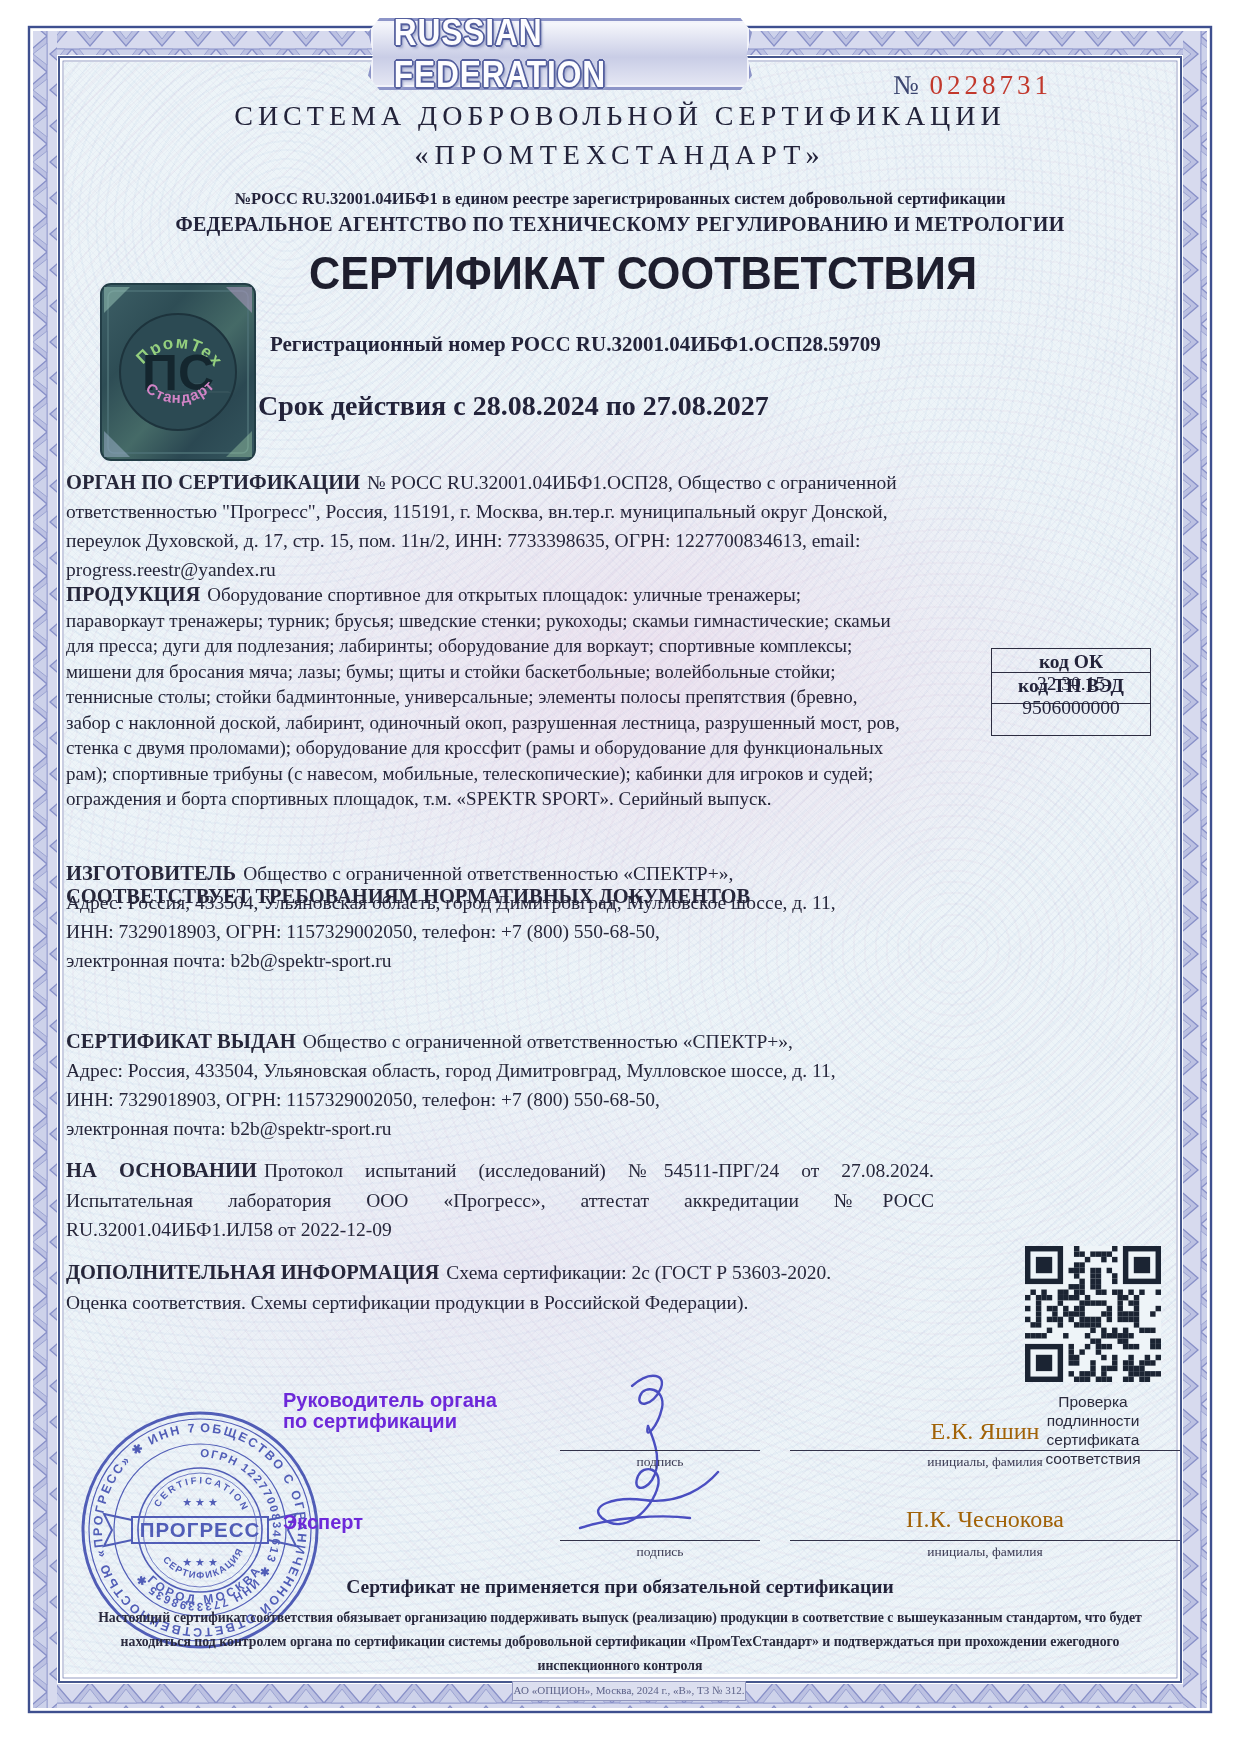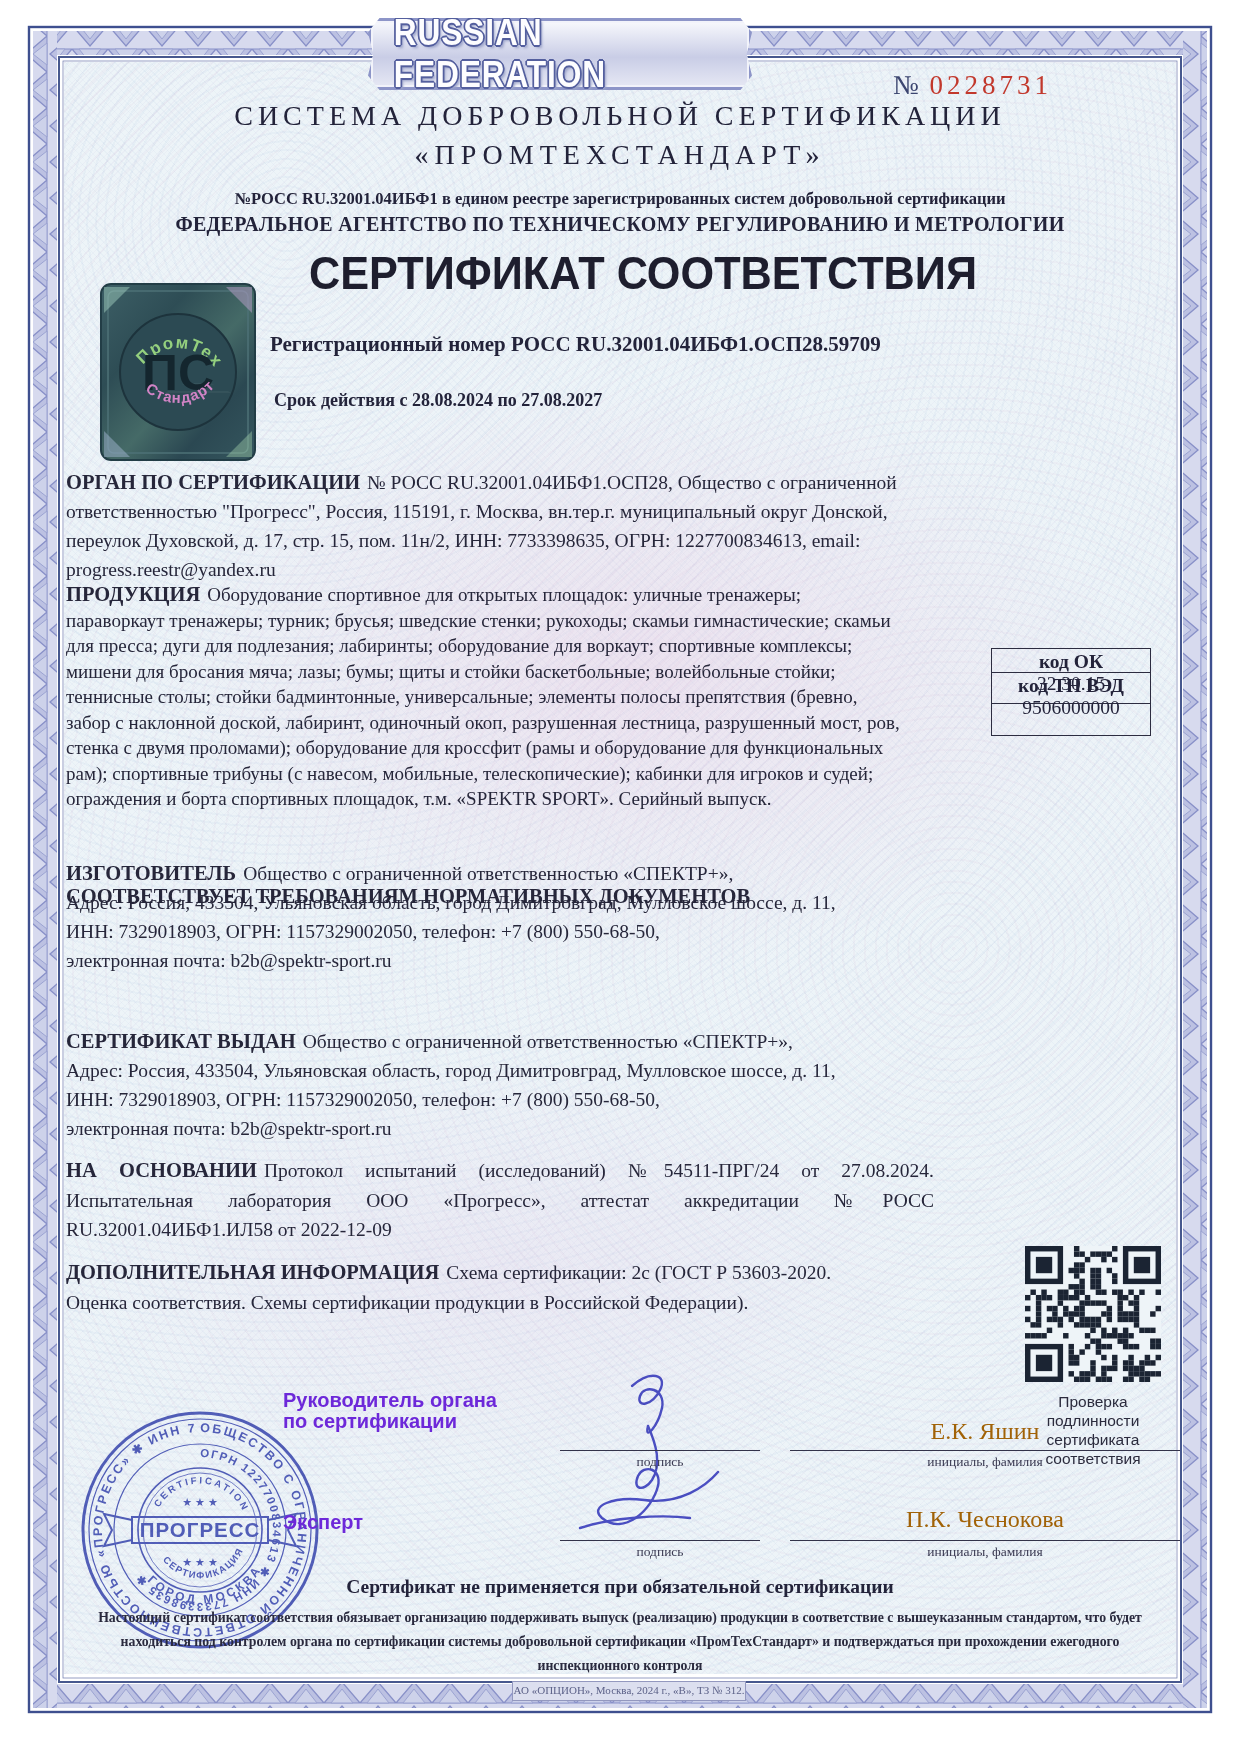--- a/index.html
+++ b/index.html
@@ -33,21 +33,21 @@
   
   #head{position:absolute;left:64px;top:100px;width:1112px;text-align:center;}
   .sys1{font-size:28px;letter-spacing:5px;font-weight:500;}
   .sys2{font-size:28px;letter-spacing:6px;font-weight:500;margin-top:7px;}
   .registry{font-size:16.5px;font-weight:700;margin-top:18px;}
   .agency{font-size:20px;font-weight:700;margin-top:4px;letter-spacing:.3px;}
   #doc-title{position:absolute;left:248px;top:246px;width:790px;text-align:center;
     font-family:"Liberation Sans",sans-serif;font-weight:800;font-size:46px;letter-spacing:0px;
     transform:scaleX(.94);color:#1e1e2e;}
   #regline{position:absolute;left:270px;top:332px;font-size:21px;font-weight:700;}
-  #validity{position:absolute;left:274px;top:390px;font-size:18px;font-weight:700;}
+  #validity{position:absolute;left:258px;top:390px;font-size:28px;font-weight:700;}
   
   .sec{position:absolute;left:66px;font-size:19.5px;line-height:29px;color:#26263a;}
   .sec b{font-size:20.5px;margin-right:7px;}
   #sec-organ{top:468px;width:900px;}
   #sec-prod{top:582px;width:1108px;font-size:19px;line-height:25.5px;}
   #prod-spacer{float:right;width:272px;height:200px;}
   #sec-conf{top:882px;width:1108px;}
   #sec-gost{top:873px;width:1108px;}
   #sec-manu{top:859px;width:1108px;}
   #sec-issued{top:1027px;width:1108px;}

